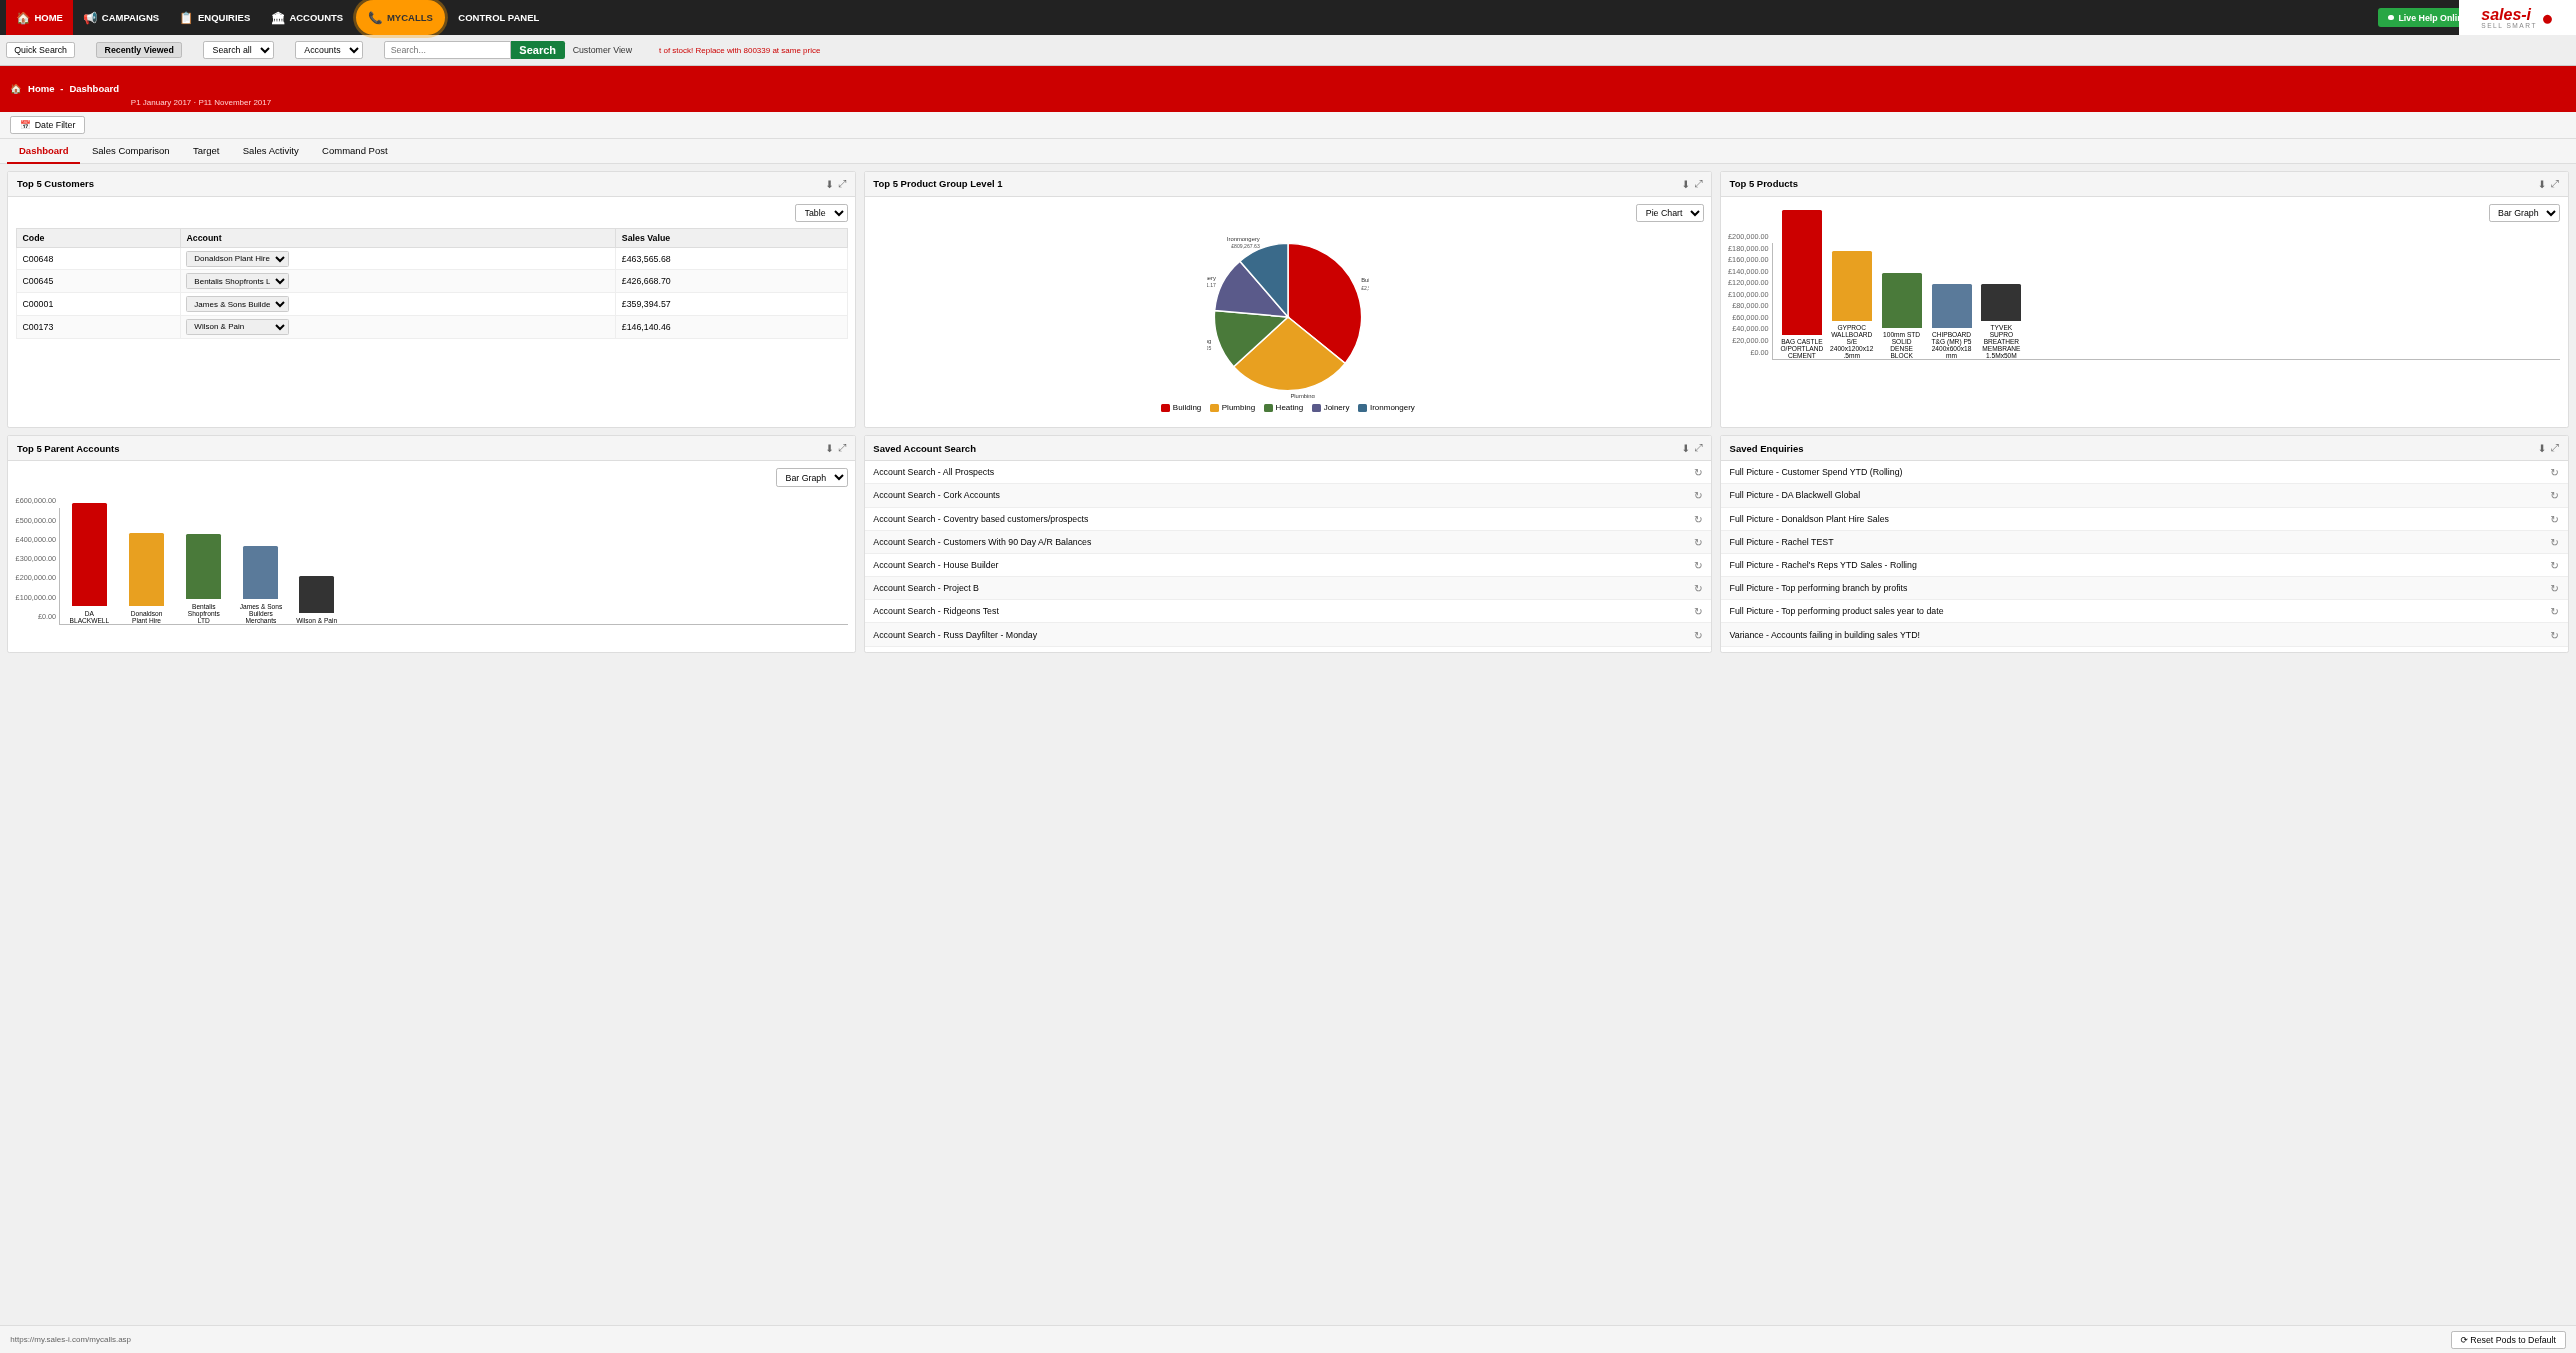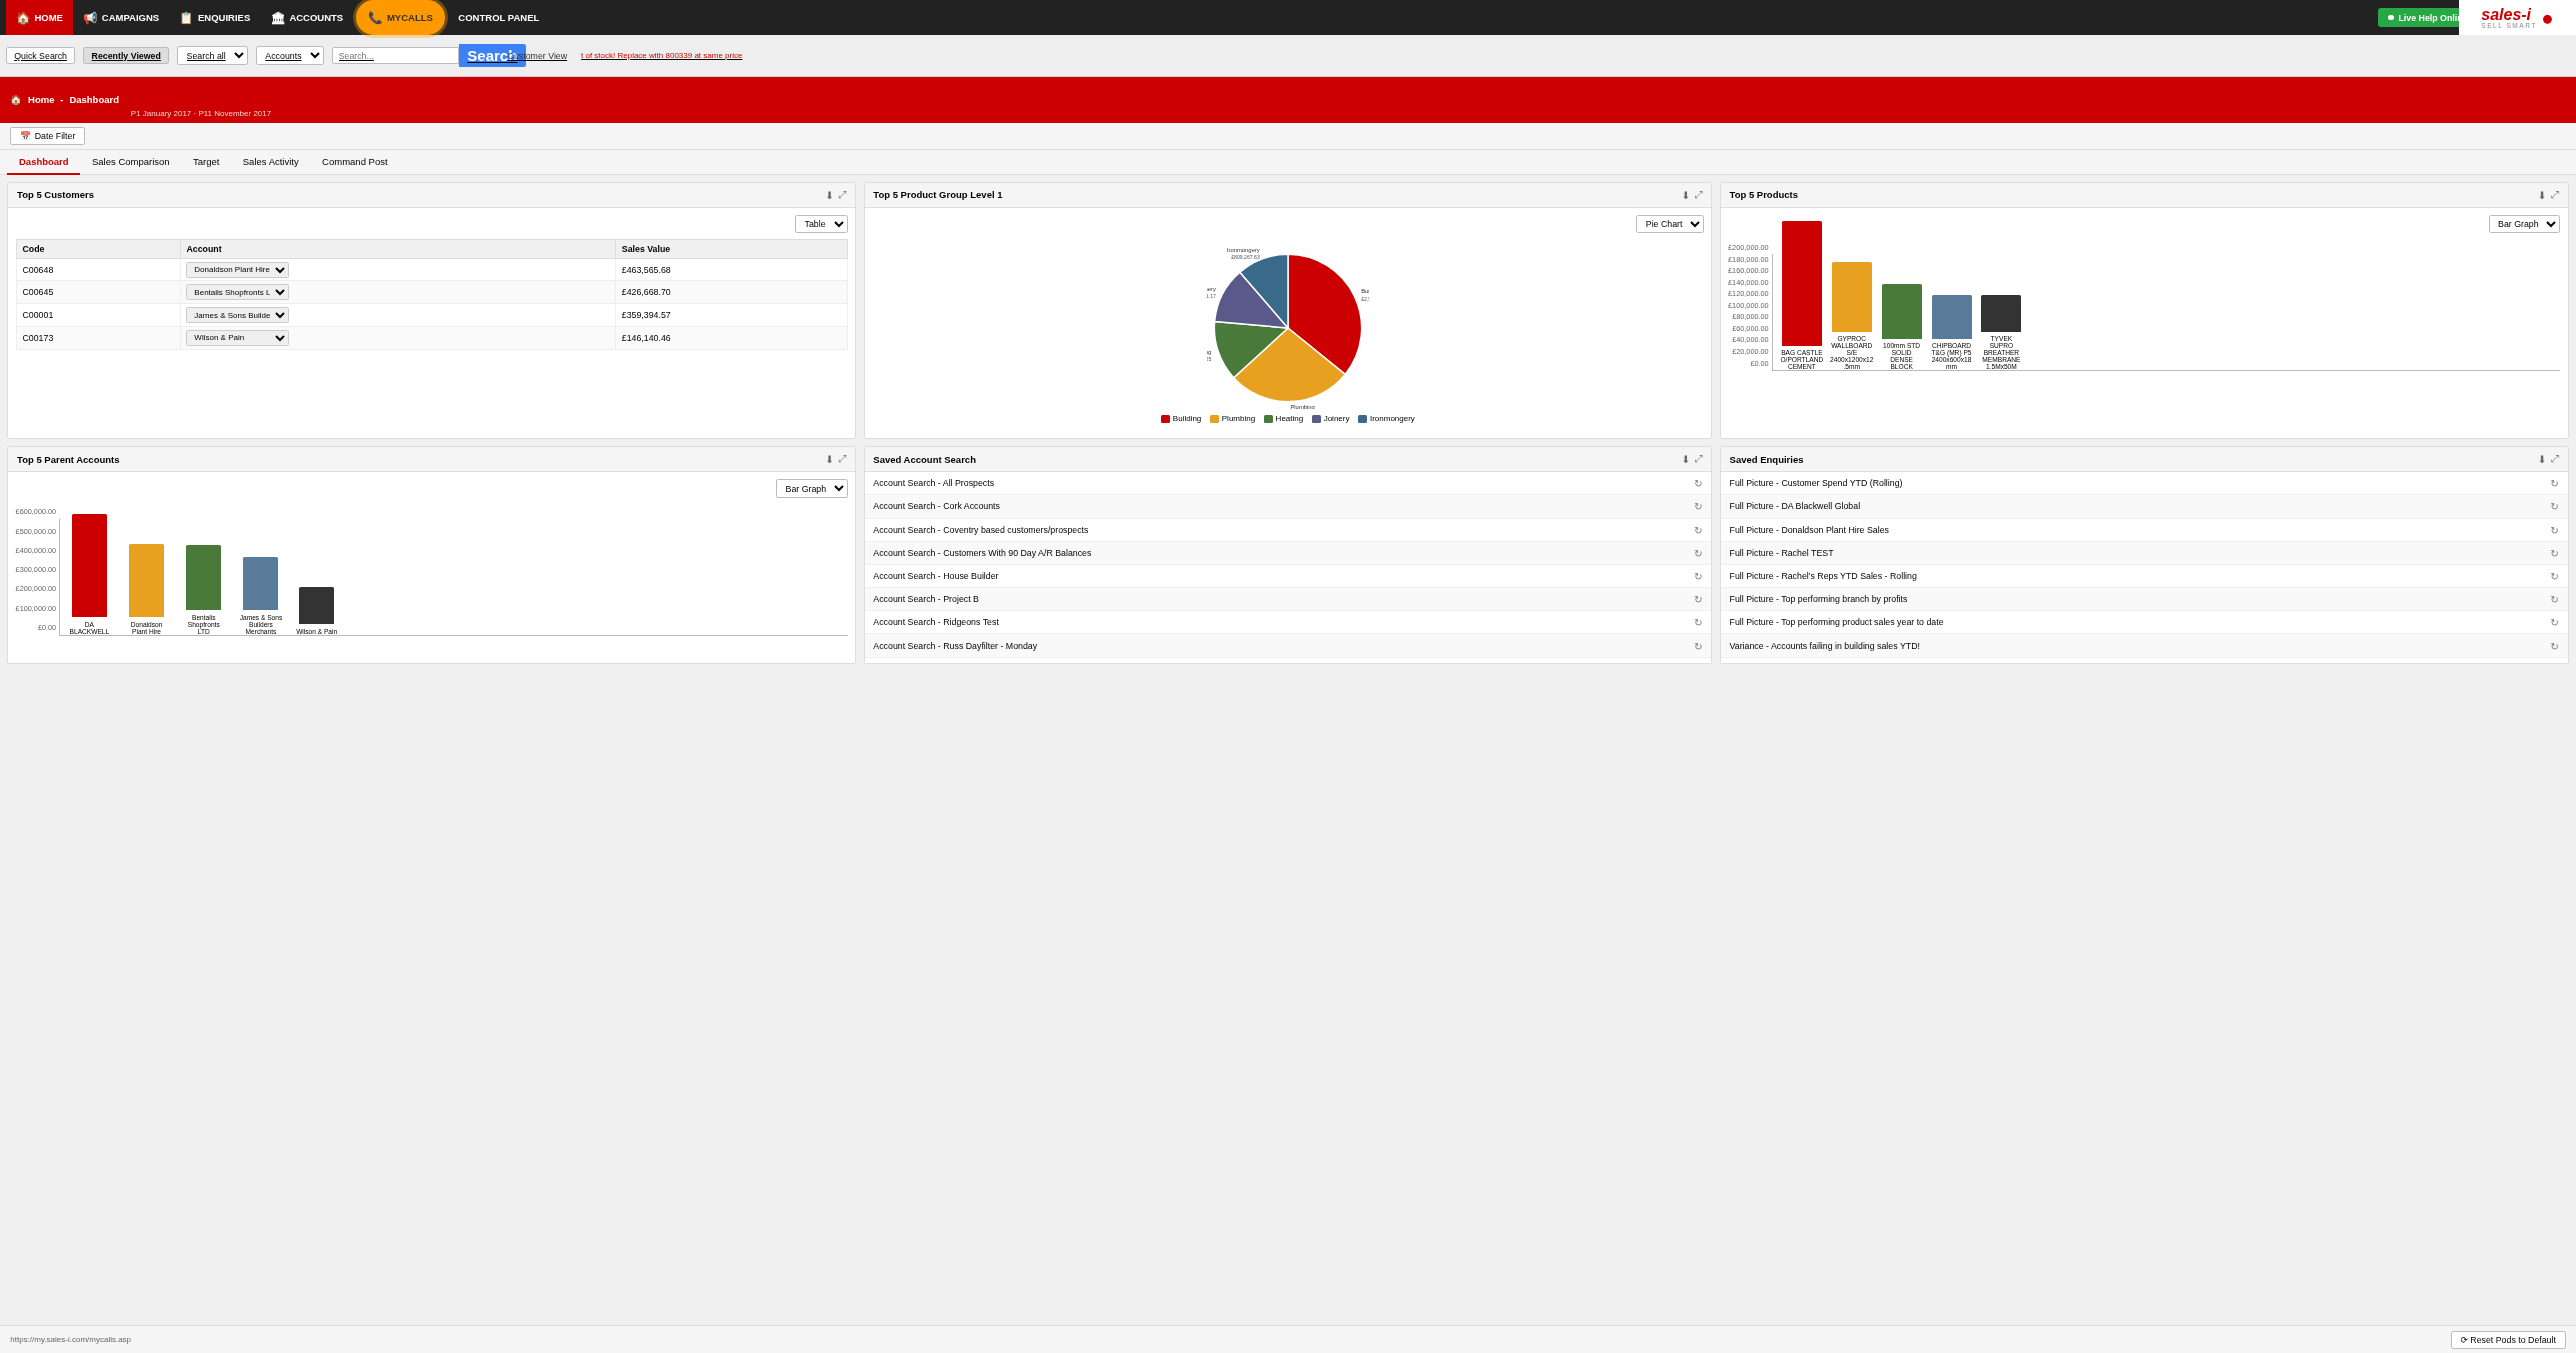--- a/index.html
+++ b/index.html
@@ -83,25 +83,24 @@
       color: #c00;
       font-style: italic;
     }
     .logo-sub { font-size: 6.6px; color: #888; letter-spacing: 1.5px; margin-top: -2.9px; }
 
     
     .search-bar {
       background: #eee;
       display: flex;
       align-items: center;
-      height: 42px;
+      height: 31px;
       padding: 0 5.9px;
-      gap: 8px;
+      gap: 21px;
       border-bottom: 0.7px solid #ccc;
-      text-decoration: underline;
     }
     .search-pill {
       background: #fff;
       border: 0.7px solid #bbb;
       border-radius: 2.2px;
       padding: 2.2px 7.3px;
       font-size: 8.8px;
       cursor: pointer;
       white-space: nowrap;
     }
@@ -121,26 +120,26 @@
       max-width: 162px;
     }
     .search-input {
       border: 0.7px solid #bbb;
       border-radius: 2.2px 0 0 2.2px;
       padding: 2.9px 5.9px;
       font-size: 8.8px;
       flex: 1;
     }
     .search-btn {
-      background: #3b82f6;
+      background: #15803d;
       color: #fff;
       border: none;
       border-radius: 0 2.2px 2.2px 0;
       padding: 2.9px 8.8px;
-      font-size: 15px;
+      font-size: 11px;
       font-weight: bold;
       cursor: pointer;
     }
     .customer-view-text {
       font-size: 8.8px;
       color: #333;
       margin-left: 5.9px;
     }
     .ticker-text {
       font-size: 8px;

